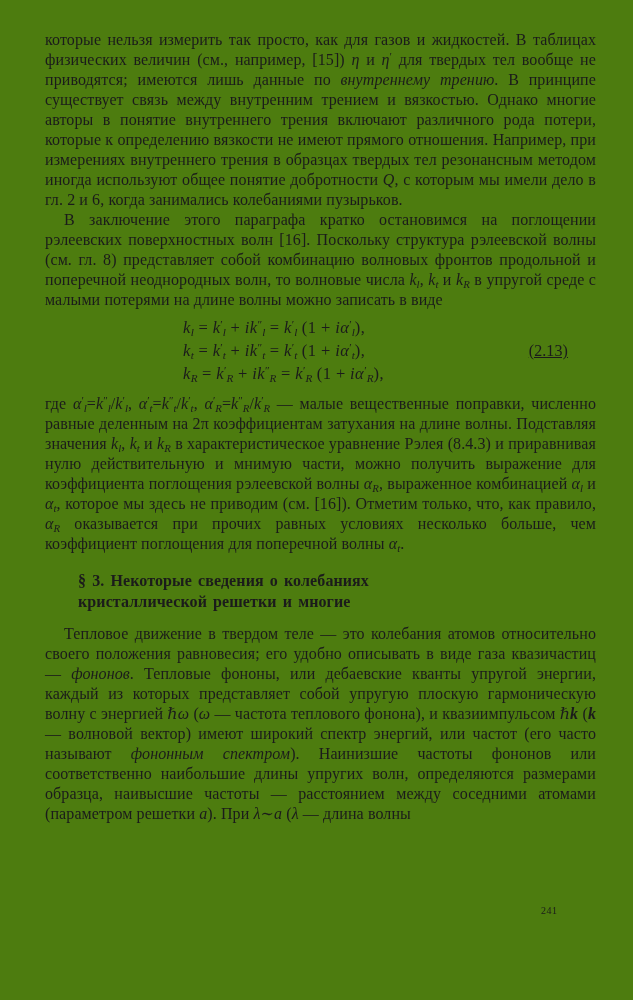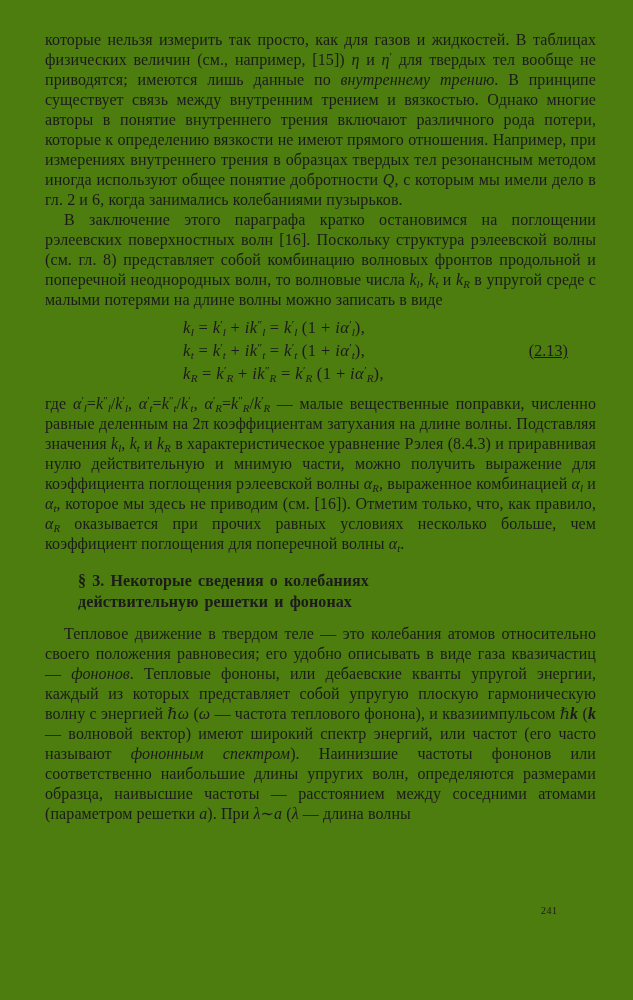--- a/index.html
+++ b/index.html
@@ -103,21 +103,21 @@
         <div class="eq-line"><span class="it">k</span><sub class="it">t</sub><span> = </span><span class="it">k</span><sup>′</sup><sub class="it">t</sub><span> + </span><span class="it">ik</span><sup>″</sup><sub class="it">t</sub><span> = </span><span class="it">k</span><sup>′</sup><sub class="it">t</sub><span> (1 + </span><span class="it">iα</span><sup>′</sup><sub class="it">t</sub><span>),</span></div>
         <div class="eq-line"><span class="it">k</span><sub class="it">R</sub><span> = </span><span class="it">k</span><sup>′</sup><sub class="it">R</sub><span> + </span><span class="it">ik</span><sup>″</sup><sub class="it">R</sub><span> = </span><span class="it">k</span><sup>′</sup><sub class="it">R</sub><span> (1 + </span><span class="it">iα</span><sup>′</sup><sub class="it">R</sub><span>),</span></div>
       </div>
       <div class="eq-num">(2.13)</div>
     </div>
 
     <p class="body-par"><span>где </span><span class="it">α</span><sup>′</sup><sub class="it">l</sub><span>=</span><span class="it">k</span><sup>″</sup><sub class="it">l</sub><span>/</span><span class="it">k</span><sup>′</sup><sub class="it">l</sub><span>,  </span><span class="it">α</span><sup>′</sup><sub class="it">t</sub><span>=</span><span class="it">k</span><sup>″</sup><sub class="it">t</sub><span>/</span><span class="it">k</span><sup>′</sup><sub class="it">t</sub><span>, </span><span class="it">α</span><sup>′</sup><sub class="it">R</sub><span>=</span><span class="it">k</span><sup>″</sup><sub class="it">R</sub><span>/</span><span class="it">k</span><sup>′</sup><sub class="it">R</sub><span> — малые вещественные поправки, численно равные деленным на 2π коэффициентам затухания на длине волны. Подставляя значения </span><span class="it">k</span><sub class="it">l</sub><span>, </span><span class="it">k</span><sub class="it">t</sub><span> и </span><span class="it">k</span><sub class="it">R</sub><span> в характеристическое уравнение Рэлея (8.4.3) и приравнивая нулю действительную и мнимую части, можно получить выражение для коэффициента поглощения рэлеевской волны </span><span class="it">α</span><sub class="it">R</sub><span>, выраженное комбинацией </span><span class="it">α</span><sub class="it">l</sub><span> и </span><span class="it">α</span><sub class="it">t</sub><span>, которое мы здесь не приводим (см. [16]). Отметим только, что, как правило, </span><span class="it">α</span><sub class="it">R</sub><span> оказывается при прочих равных условиях несколько больше, чем коэффициент поглощения для поперечной волны </span><span class="it">α</span><sub class="it">t</sub><span>.</span></p>
 
     <div class="heading">
       <div>§ 3. Некоторые сведения о колебаниях</div>
-      <div>действительную решетки и фононах</div>
+      <div>кристаллической решетки и многие</div>
     </div>
 
 
     <p class="body-par indent"><span>Тепловое движение в твердом теле — это колебания атомов относительно своего положения равновесия; его удобно описывать в виде газа квазичастиц — </span><span class="it">фононов</span><span>. Тепловые фононы, или дебаевские кванты упругой энергии, каждый из которых представляет собой упругую плоскую гармоническую волну с энергией </span><span class="it">ℏω</span><span> (</span><span class="it">ω</span><span> — частота теплового фонона), и квазиимпульсом </span><span class="it">ℏ</span><span class="it bd">k</span><span> (</span><span class="it bd">k</span><span> — волновой вектор) имеют широкий спектр энергий, или частот (его часто называют </span><span class="it">фононным спектром</span><span>). Наинизшие частоты фононов или соответственно наибольшие длины упругих волн, определяются размерами образца, наивысшие частоты — расстоянием между соседними атомами (параметром решетки </span><span class="it">a</span><span>). При </span><span class="it">λ</span><span>∼</span><span class="it">a</span><span> (</span><span class="it">λ</span><span> — длина волны</span></p>
 
   </div>
 
   <div class="page-num">241</div>
 </div>
 

